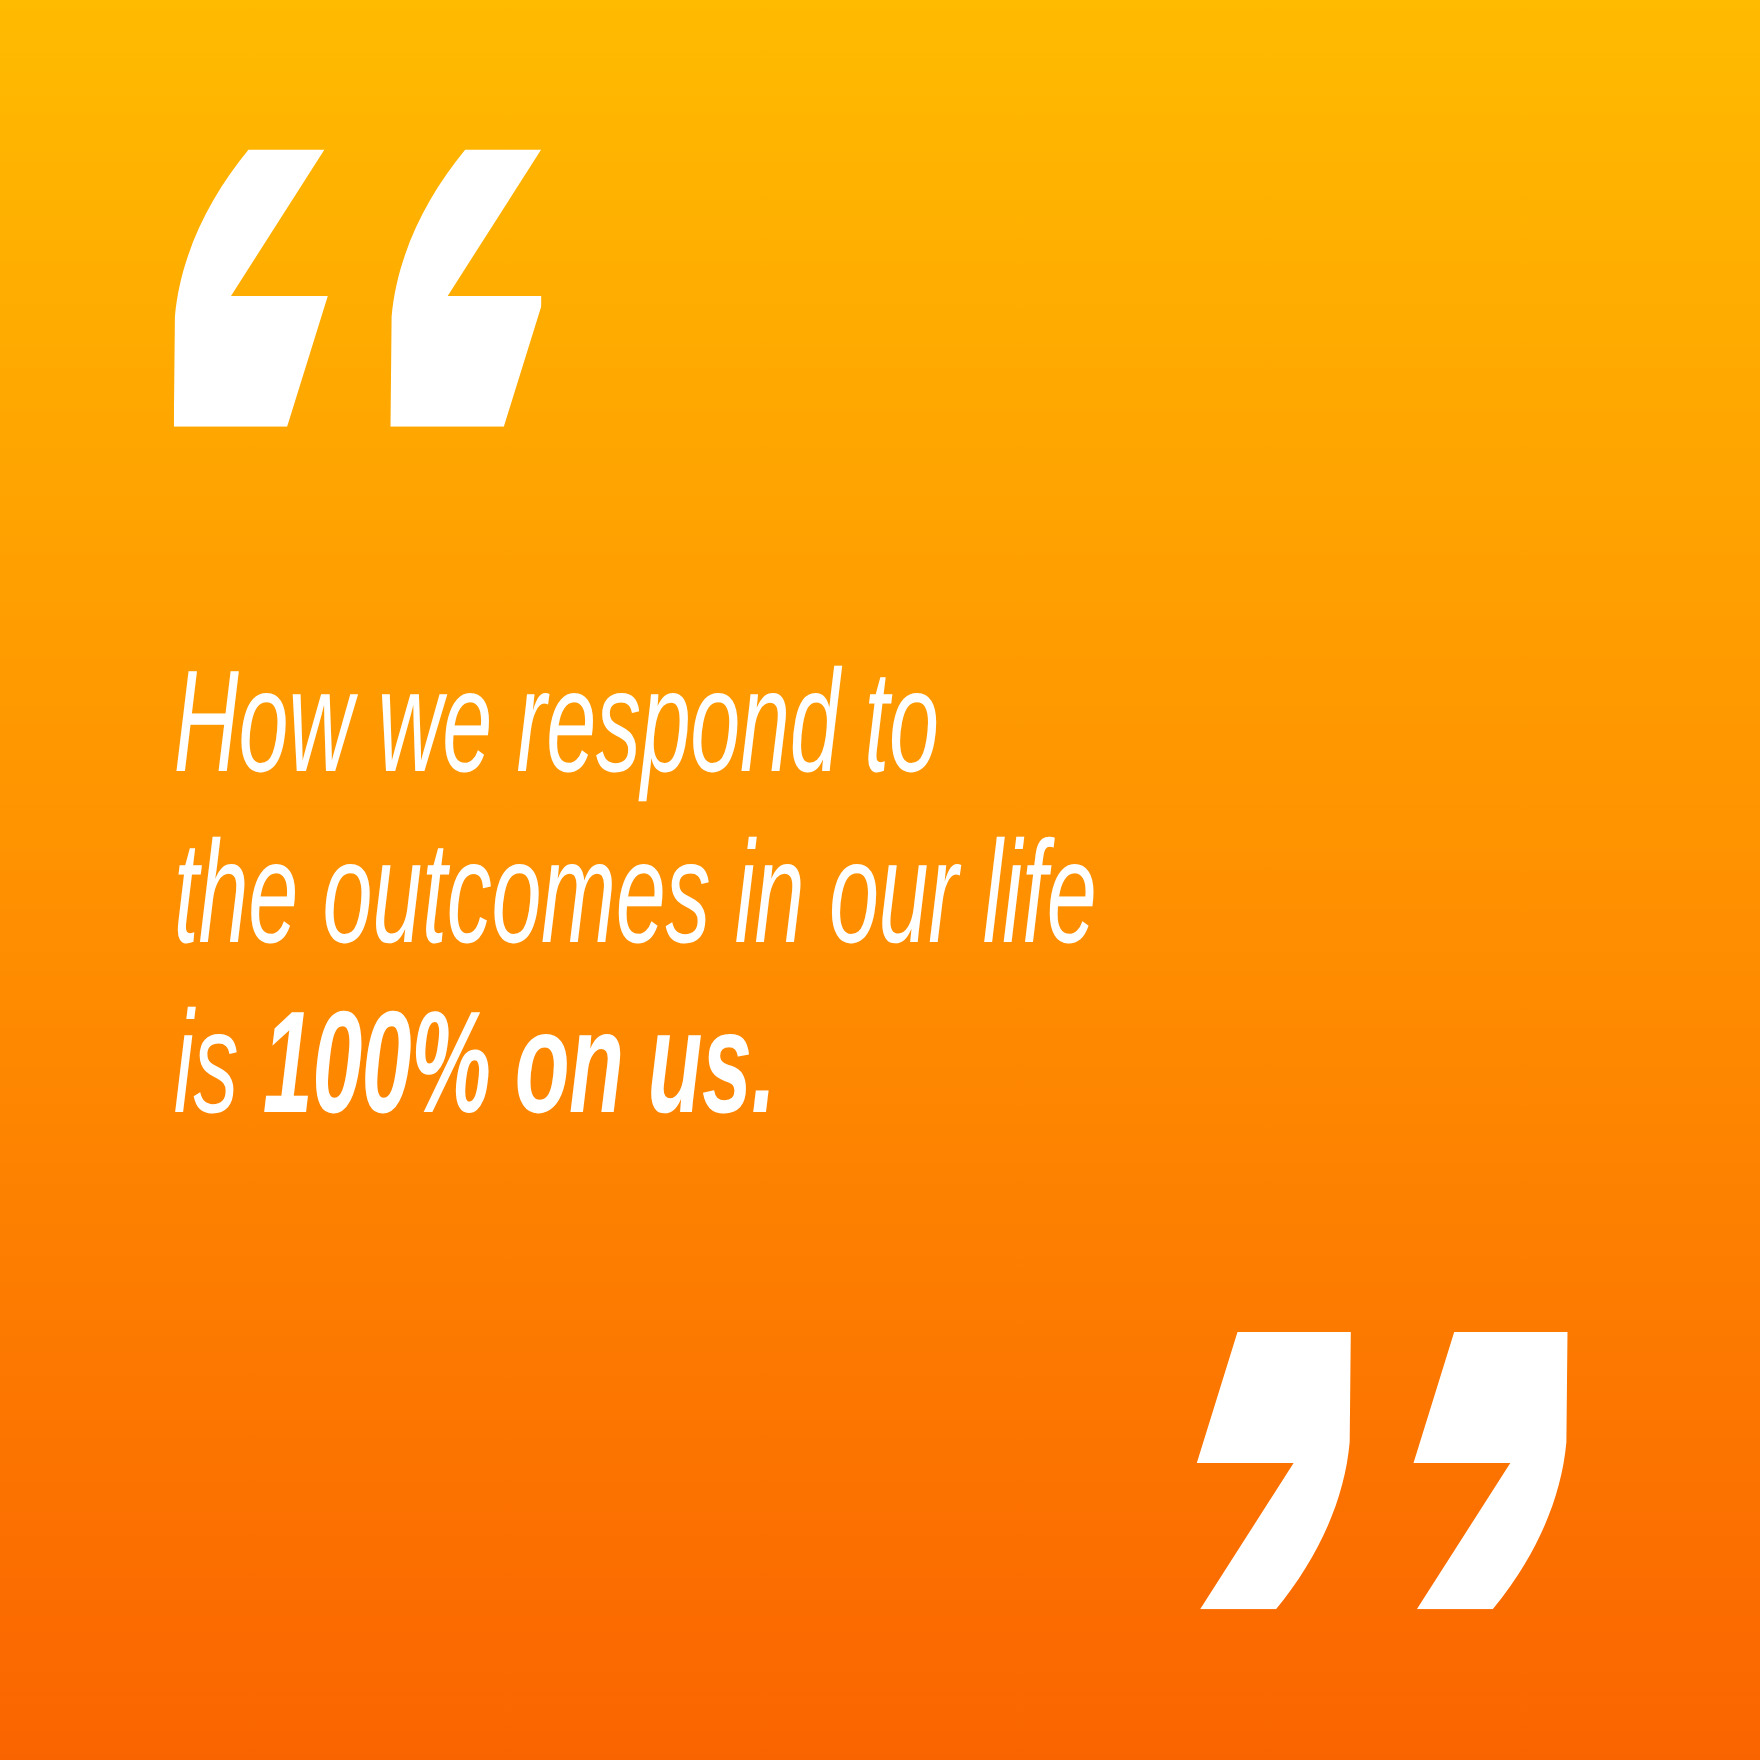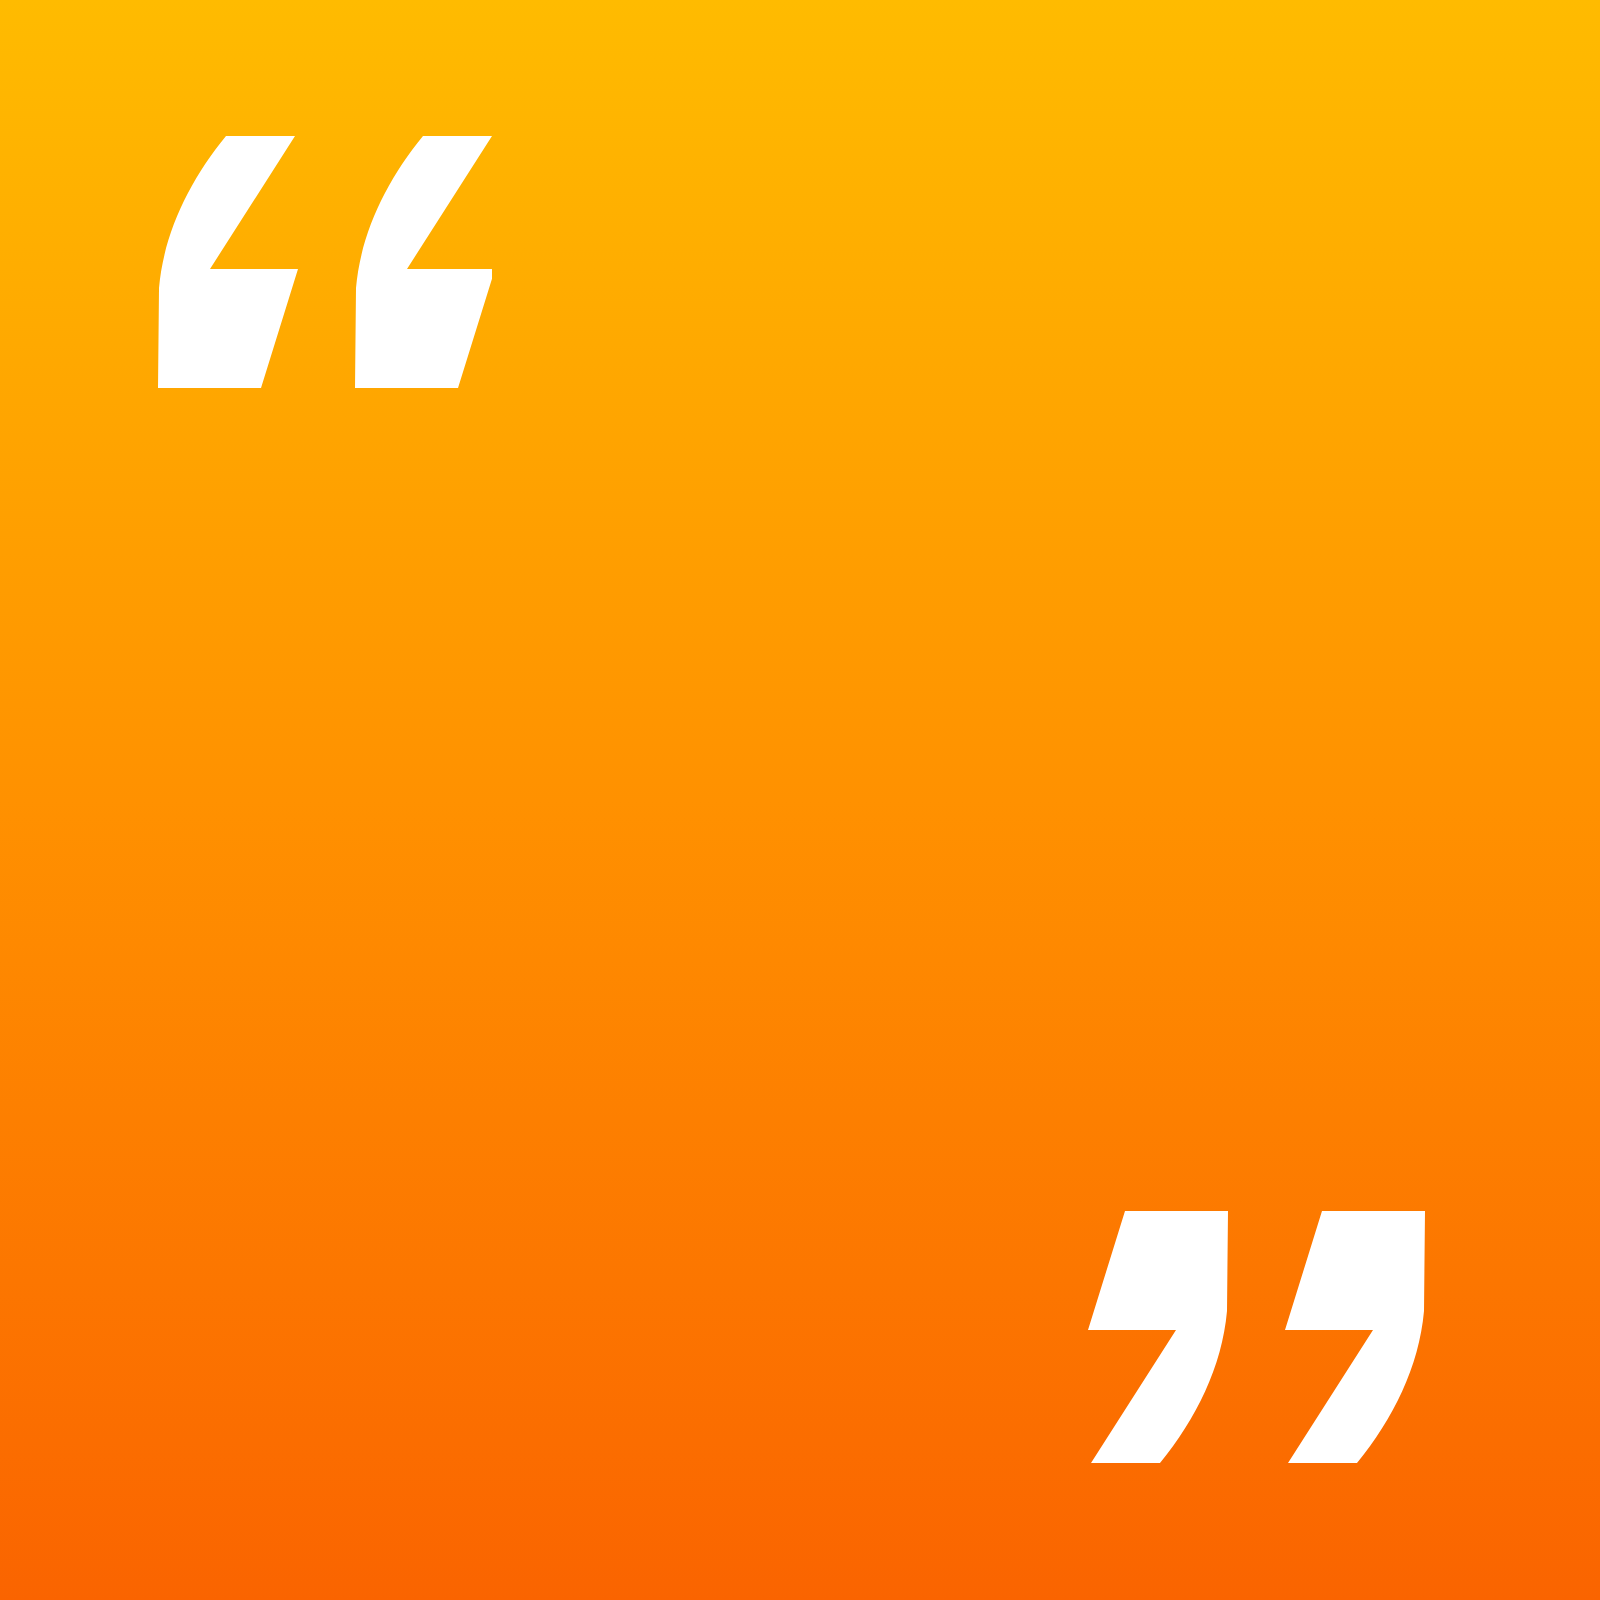--- a/index.html
+++ b/index.html
@@ -70,20 +70,25 @@
 
   <div id="quote-open" class="quote-mark">
     <svg viewBox="0 0 334 252" width="334" height="252" aria-hidden="true">
       <g fill="#FFFFFF">
         <path d="M 137 0 L 68 0 C 32 44 6 96 1 152 L 0 252 L 103 252 L 140 133 L 52 133 Z"></path>
         <path d="M 334 0 L 265 0 C 229 44 203 96 198 152 L 197 252 L 300 252 L 337 133 L 249 133 Z"></path>
       </g>
     </svg>
   </div>
 
+  <div id="quote-text" style="color: rgb(255, 255, 255);">
+    <span class="quote-line">How we respond to</span>
+    <span class="quote-line">the outcomes in our life</span>
+    <span class="quote-line"><span>is </span><span class="strong">100% on us.</span></span>
+  </div>
 
   <div id="quote-close" class="quote-mark">
     <svg viewBox="0 0 366 252" width="366" height="252" aria-hidden="true">
       <g fill="#FFFFFF" transform="rotate(180 183 126)">
         <path d="M 153 0 L 84 0 C 48 44 22 96 17 152 L 16 252 L 119 252 L 156 133 L 68 133 Z"></path>
         <path d="M 350 0 L 281 0 C 245 44 219 96 214 152 L 213 252 L 316 252 L 353 133 L 265 133 Z"></path>
       </g>
     </svg>
   </div>
 

